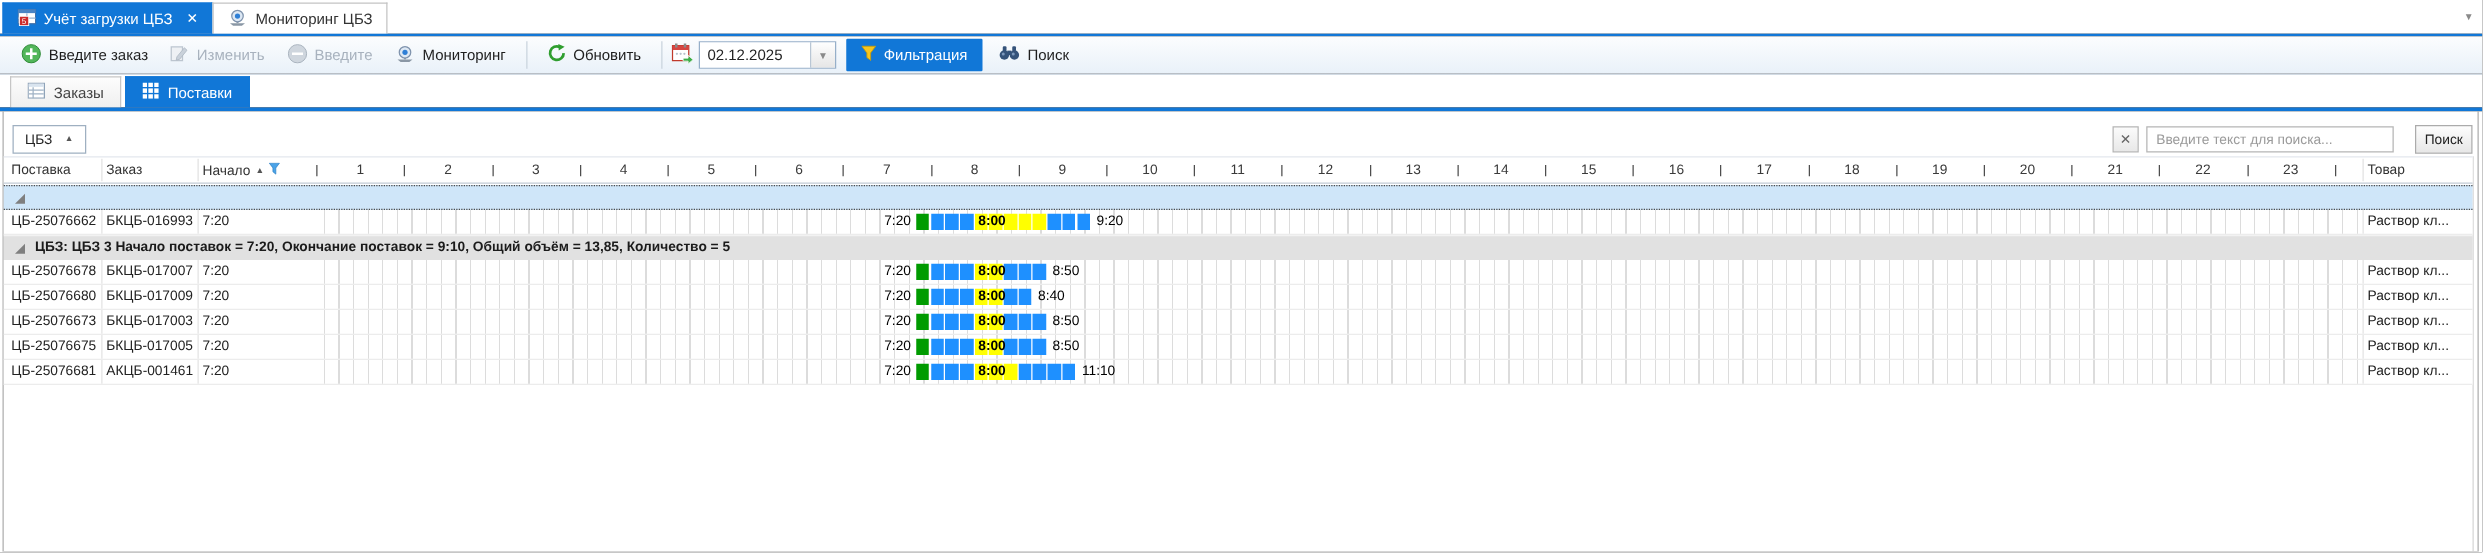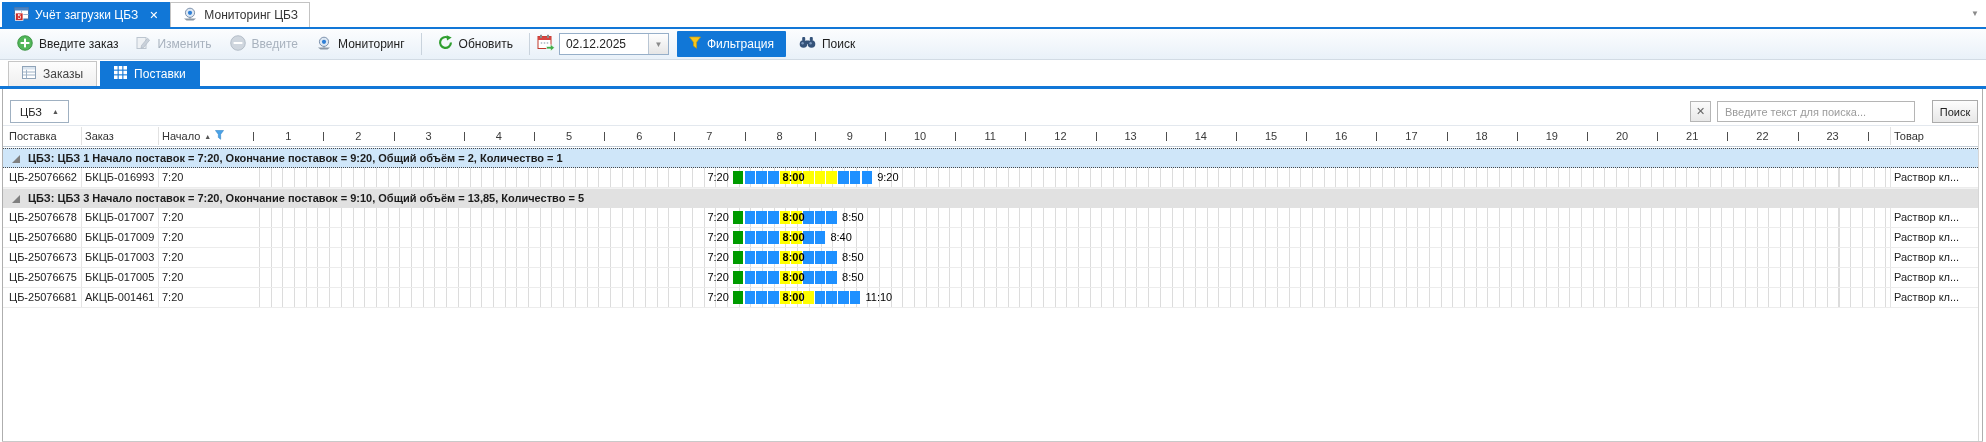--- a/index.html
+++ b/index.html
@@ -288,21 +288,20 @@
         <div class="tick" style="left: 1794.5px;"></div>
         <div class="tick" style="left: 1864.7px;"></div>
       </div>
     <div class="colsep" style="left:1887px;"></div>
     <span class="colh" style="left:1891px;">Товар</span>
   </div>
 
   <div id="rows">
       <div class="grow gblue">
         <div class="gtri2"></div>
-        <span class="gtext">ЦБЗ: ЦБЗ 1 Начало поставок = 7:20, Окончание поставок = 9:20, Общий объём = 2, Количество = 1</span>
       </div>
       <div class="drow">
         <div class="glines" style="left: 256px; width: 1631px;"></div>
         <div class="vline" style="left: 78px;"></div>
         <div class="vline" style="left: 155px;"></div>
         <div class="vline" style="left: 1887px;"></div>
         <span class="cell" style="left: 6px;">ЦБ-25076662</span>
         <span class="cell" style="left: 82px;">БКЦБ-016993</span>
         <span class="cell" style="left: 159px;">7:20</span>
         <span class="blabel" style="left: 665.8px; width: 60px; text-align: right;">7:20</span>

